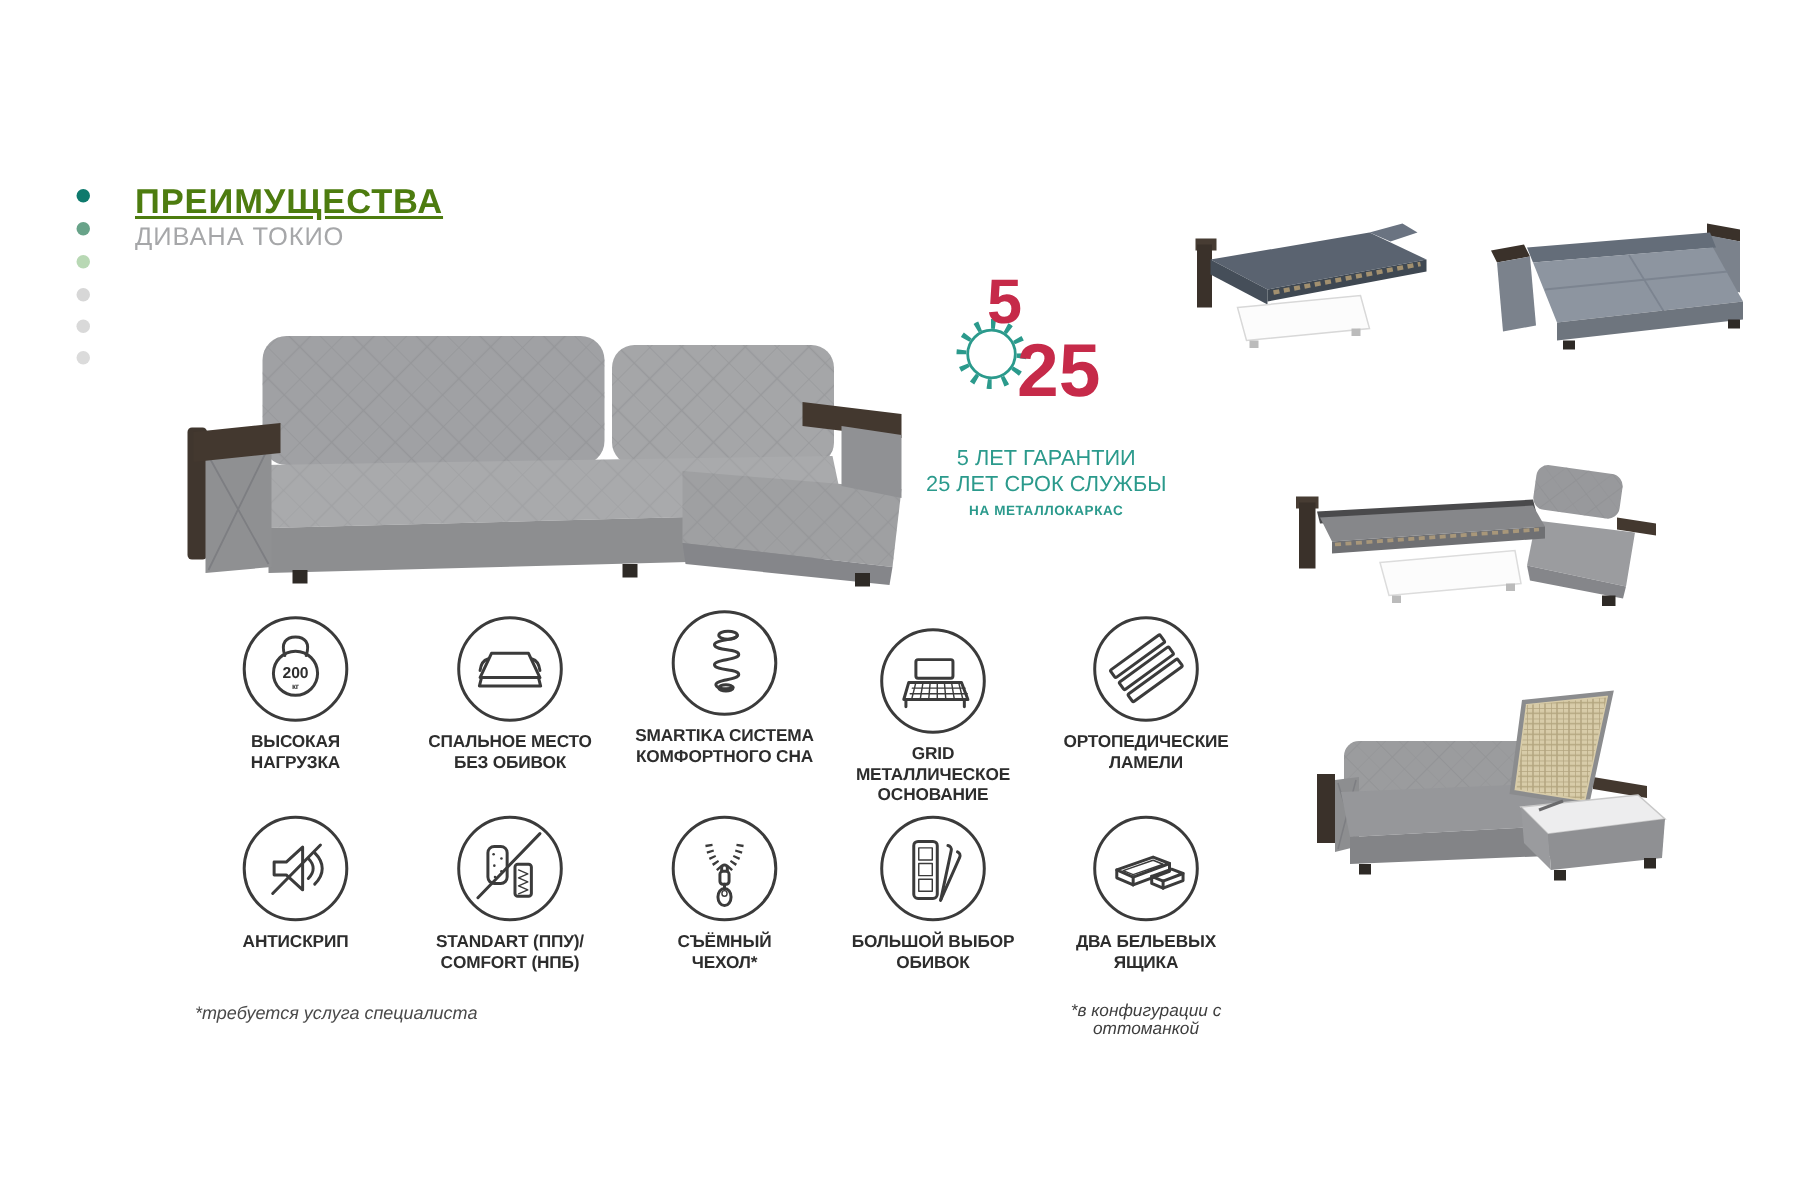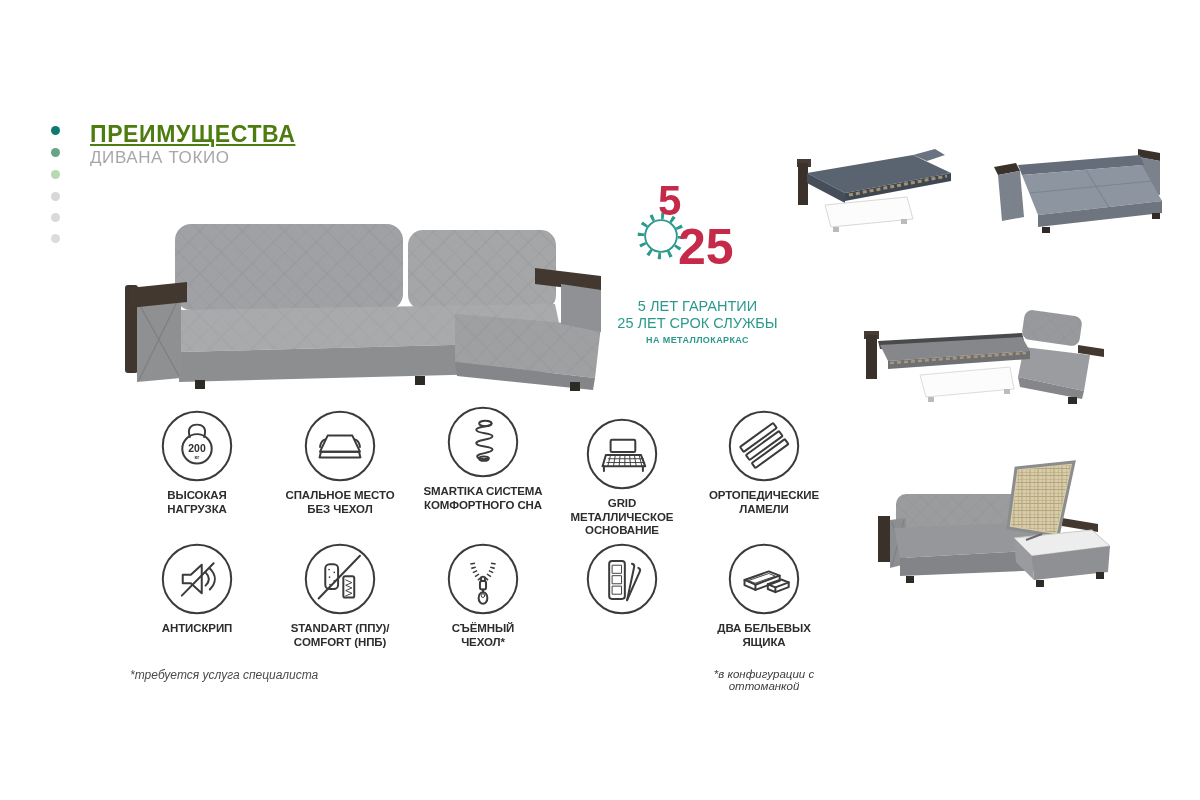--- a/index.html
+++ b/index.html
@@ -195,21 +195,21 @@
   <div class="tile" style="left:265px;top:408px">
     <svg class="fic" viewBox="0 0 80 80">
       <circle class="ic" cx="40" cy="40" r="36"></circle>
       <path class="ic" d="M27,29 h26 l8,17 h-42 z"></path>
       <path class="ic" d="M20,46 h40 l1.5,6 h-43 z"></path>
       <path class="ic" d="M24.5,33 c-3.5,1 -5,4 -5.5,8"></path>
       <path class="ic" d="M55.5,33 c3.5,1 5,4 5.5,8"></path>
     </svg>
     <div class="flabel">
       <div>СПАЛЬНОЕ МЕСТО</div>
-        <div>БЕЗ ЧЕХОЛ</div>
+        <div>БЕЗ ОБИВОК</div>
     </div>
   </div>
 
   <div class="tile" style="left:408px;top:404px">
     <svg class="fic" viewBox="0 0 80 80">
       <circle class="ic" cx="40" cy="40" r="36"></circle>
       <ellipse class="ic" cx="42.5" cy="20.5" rx="6.5" ry="2.8"></ellipse>
       <path class="ic" d="M49,20.5 c0,3.5 -17,3 -16,7 c1,4 17,2.5 17,6.5 c0,4 -18,3.5 -17,7.5 c1,4 17,2.5 17,6.5 c0,4 -17,3.5 -16,7.5 c0.8,3.2 10,3 12,1.5"></path>
       <ellipse class="ic" cx="41" cy="57.5" rx="5" ry="2.2"></ellipse>
     </svg>
@@ -311,20 +311,24 @@
             <path d="M43,21 a3,3 0 0 1 3,3 v35"></path>
           </g>
         <rect x="26.5" y="21" width="16.5" height="40" rx="3"></rect>
       </g>
       <g class="ict">
         <rect x="30" y="25.5" width="9.5" height="8.5"></rect>
         <rect x="30" y="36.5" width="9.5" height="8.5"></rect>
         <rect x="30" y="47.5" width="9.5" height="8.5"></rect>
       </g>
     </svg>
+    <div class="flabel">
+      <div>БОЛЬШОЙ ВЫБОР</div>
+        <div>ОБИВОК</div>
+    </div>
   </div>
 
   <div class="tile" style="left:689px;top:541px">
     <svg class="fic" viewBox="0 0 80 80">
       <circle class="ic" cx="40" cy="40" r="36"></circle>
       <g class="ic">
         <path d="M19.5,41 L45,32 L56.5,36.5 L31,46 Z"></path>
         <path d="M19.5,41 v5.5 L31,51.5 v-5.5"></path>
         <path d="M56.5,36.5 v5.5 L31,51.5"></path>
         <path d="M44,45.5 L58,40.5 L66,43.5 L52,48.8 Z"></path>

